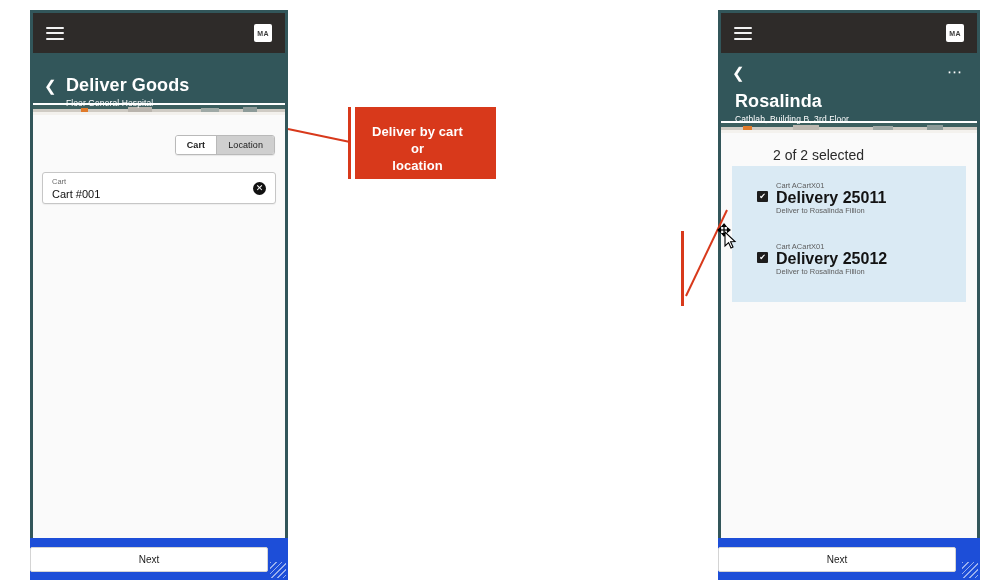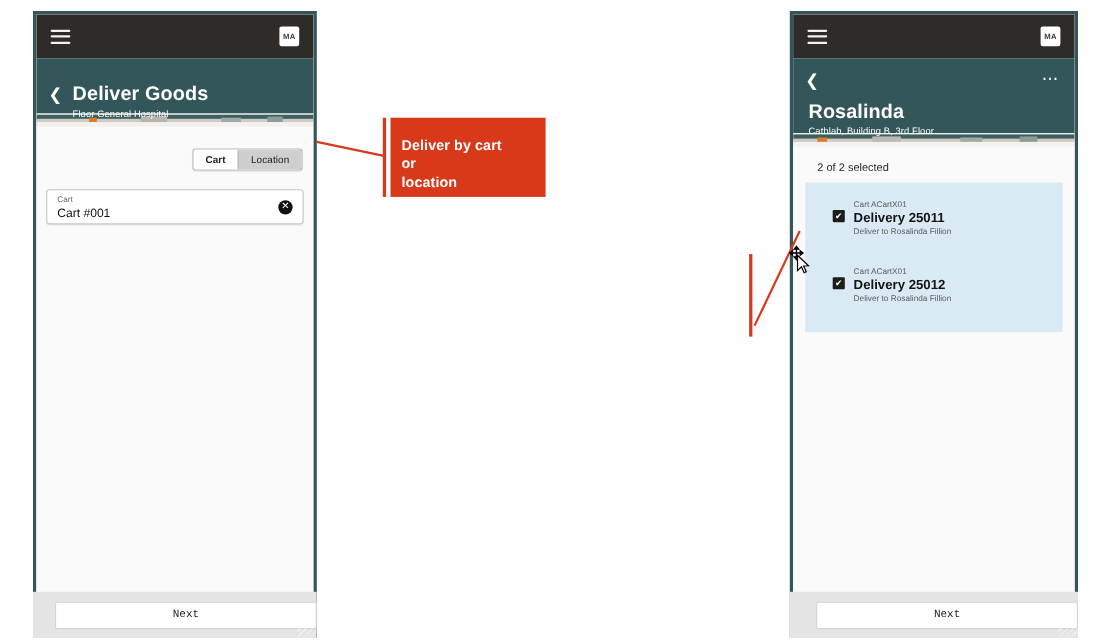--- a/index.html
+++ b/index.html
@@ -101,45 +101,45 @@
   .field .col{flex:1;}
   .field .lbl{font-size:7.5px;color:#6b6b6b;line-height:11px;}
   .field .val{font-size:11px;color:#111111;line-height:14px;}
   .clearbtn{
     width:13px;height:13px;border-radius:50%;background:#111111;
     color:#ffffff;font-size:9px;line-height:13px;text-align:center;
     cursor:pointer;font-family:"DejaVu Sans",sans-serif;
   }
 
   
-  .selcount{position:absolute;font-size:10px;color:#2a2a2a;}
+  .selcount{position:absolute;font-size:14px;color:#2a2a2a;margin-left:30px;}
 
   
   .listcard{
     position:absolute;
     background:#daeaf4;
   }
   .litem{position:relative;display:flex;align-items:flex-start;}
   .cbx{
     width:11px;height:11px;background:#1d1d1d;border-radius:1px;
     display:flex;align-items:center;justify-content:center;
     color:#ffffff;font-size:8px;line-height:11px;
     margin-top:11px;cursor:pointer;flex:0 0 auto;
     font-family:"DejaVu Sans",sans-serif;
   }
   .ltxt{margin-left:8px;}
   .lcart{font-size:7.5px;color:#5d5d5d;line-height:11px;}
-  .lname{font-size:12px;color:#131313;font-weight:bold;line-height:14px;}
+  .lname{font-size:16px;color:#131313;font-weight:bold;line-height:14px;}
   .ldeliv{font-size:7.5px;color:#5d5d5d;line-height:12px;}
 
   
   .nextbar{
     position:absolute;left:0;right:0;bottom:0;
-    background:#e5e5e5;
-    display:flex;align-items:center;justify-content:flex-end;font-family:Liberation Mono, monospace;
+    background:#1d4ed8;
+    display:flex;align-items:center;justify-content:flex-start;
   }
   .nextbtn{
     background:#ffffff;border:1px solid #d4d4d4;border-radius:2px;
     font-size:10px;color:#1b1b1b;text-align:center;
     cursor:pointer;box-sizing:border-box;
   }
   .grip{
     position:absolute;right:2px;bottom:2px;width:16px;height:16px;
     background:repeating-linear-gradient(135deg,#ffffff 0 1px,transparent 1px 4px);
     opacity:.55;pointer-events:none;
@@ -292,21 +292,21 @@
     </div>
     <div class="grip"></div>
   </div>
 
   <svg class="lines">
     <line x1="288" y1="129" x2="350" y2="142" stroke="#d8391b" stroke-width="2"></line>
     <line x1="686" y1="296" x2="727" y2="210" stroke="#d8391b" stroke-width="2"></line>
   </svg>
 
   <div class="bar" style="left:348px;top:107px;width:3px;height:72px;"></div>
-  <div class="callout" style="left:355px;top:107px;width:141px;height:72px;padding:16px 26px 0 10px;">
+  <div class="callout" style="left:355px;top:107px;width:141px;height:72px;padding:16px 26px 0 10px;text-align:center;">
     <span>Deliver by cart or</span>
     <span>location</span>
   </div>
 
   <div class="bar" style="left:681px;top:231px;width:3px;height:75px;"></div>
 
   <div class="cursor" style="left:715px;top:222px;width:26px;height:28px;">
     <svg width="26" height="28" viewBox="0 0 26 28">
       <g stroke="#000000" stroke-width="1.2" fill="none">
         <line x1="9" y1="3" x2="9" y2="13"></line>

